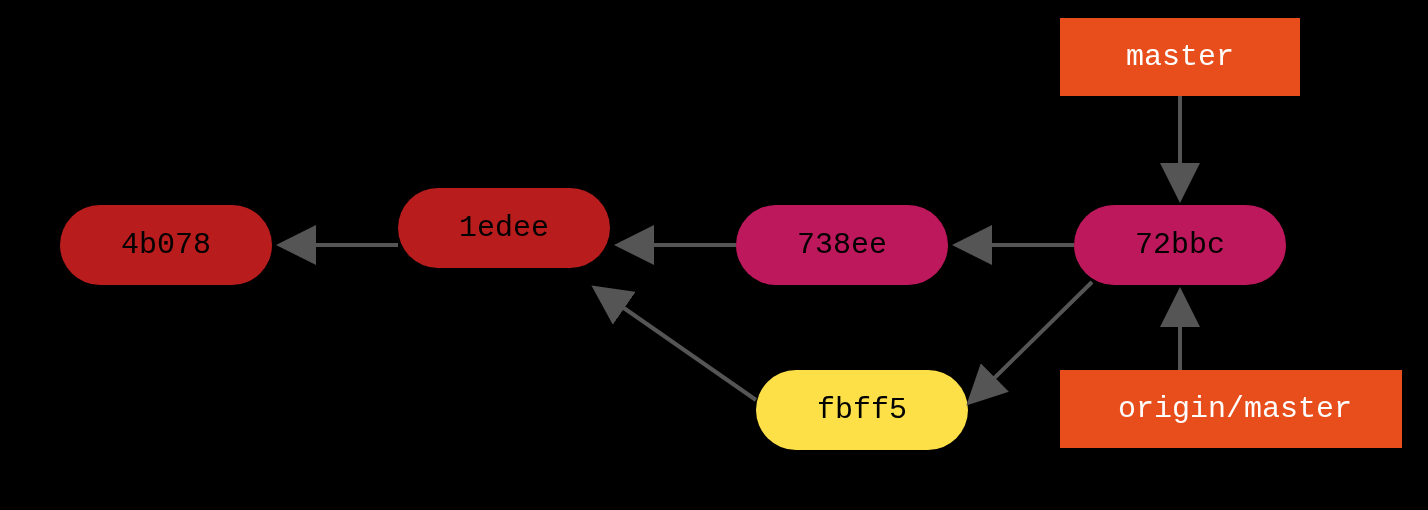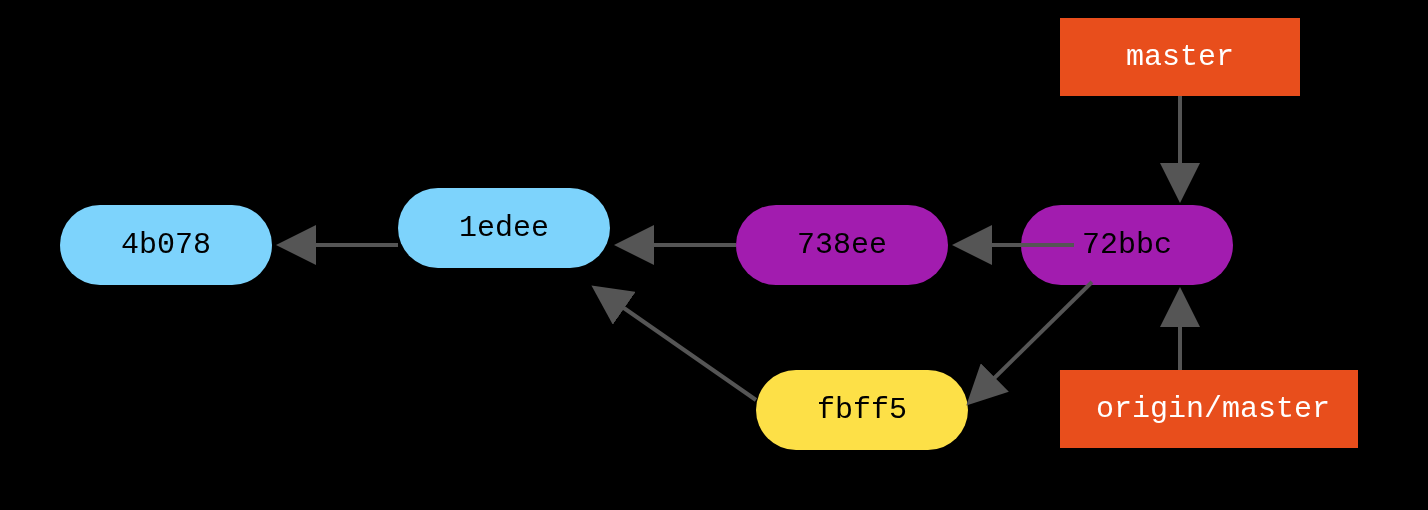--- a/index.html
+++ b/index.html
@@ -22,51 +22,51 @@
       font-size: 30px;
       font-weight: 500;
     }
     .commit {
       width: 212px;
       height: 80px;
       border-radius: 40px;
       color: #000;
     }
     .commit.gray {
-      background: #7dd3fc;
+      background: #b91c1c;
     }
     .commit.orange {
-      background: #a21caf;
+      background: #be185d;
     }
     .commit.green {
       background: #fde047;
     }
     .branch {
       background: #e84e1c;
       color: #fff;
       padding: 20px 28px;
     }
     .arrow {
       position: absolute;
     }
   </style>
 </head>
 <body>
 
 <div class="node branch" style="left:1060px; top:18px; width:240px; height:78px;">master</div>
 
-<div class="node branch" style="left:1060px; top:370px; width:298px; height:78px;padding-left:36px;">origin/master</div>
+<div class="node branch" style="left:1060px; top:370px; width:342px; height:78px;padding-left:36px;">origin/master</div>
 
 <div class="node commit gray" style="left:60px; top:205px;">4b078</div>
 
 <div class="node commit gray" style="left:398px; top:188px;">1edee</div>
 
 <div class="node commit orange" style="left:736px; top:205px;">738ee</div>
 
-<div class="node commit orange" style="left:1021px; top:205px;">72bbc</div>
+<div class="node commit orange" style="left:1074px; top:205px;">72bbc</div>
 
 <div class="node commit green" style="left:756px; top:370px;">fbff5</div>
 
 <svg class="arrow" width="1428" height="510" style="left:0; top:0;">
   <defs>
     <marker id="arrowhead" markerWidth="10" markerHeight="10" refX="8" refY="5" orient="auto">
       <polygon points="0 0, 10 5, 0 10" fill="#555"></polygon>
     </marker>
   </defs>
 

